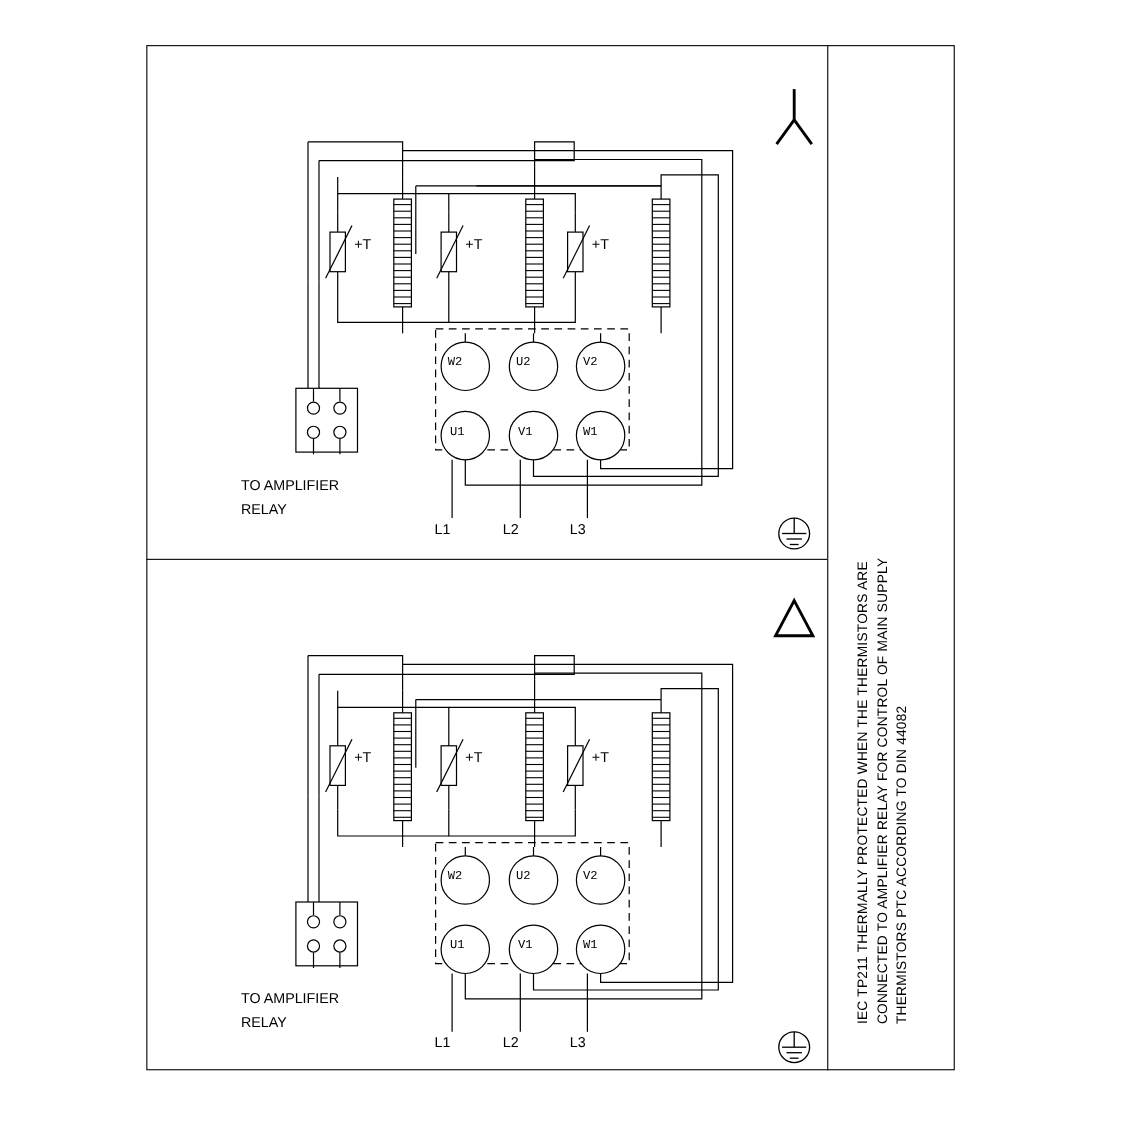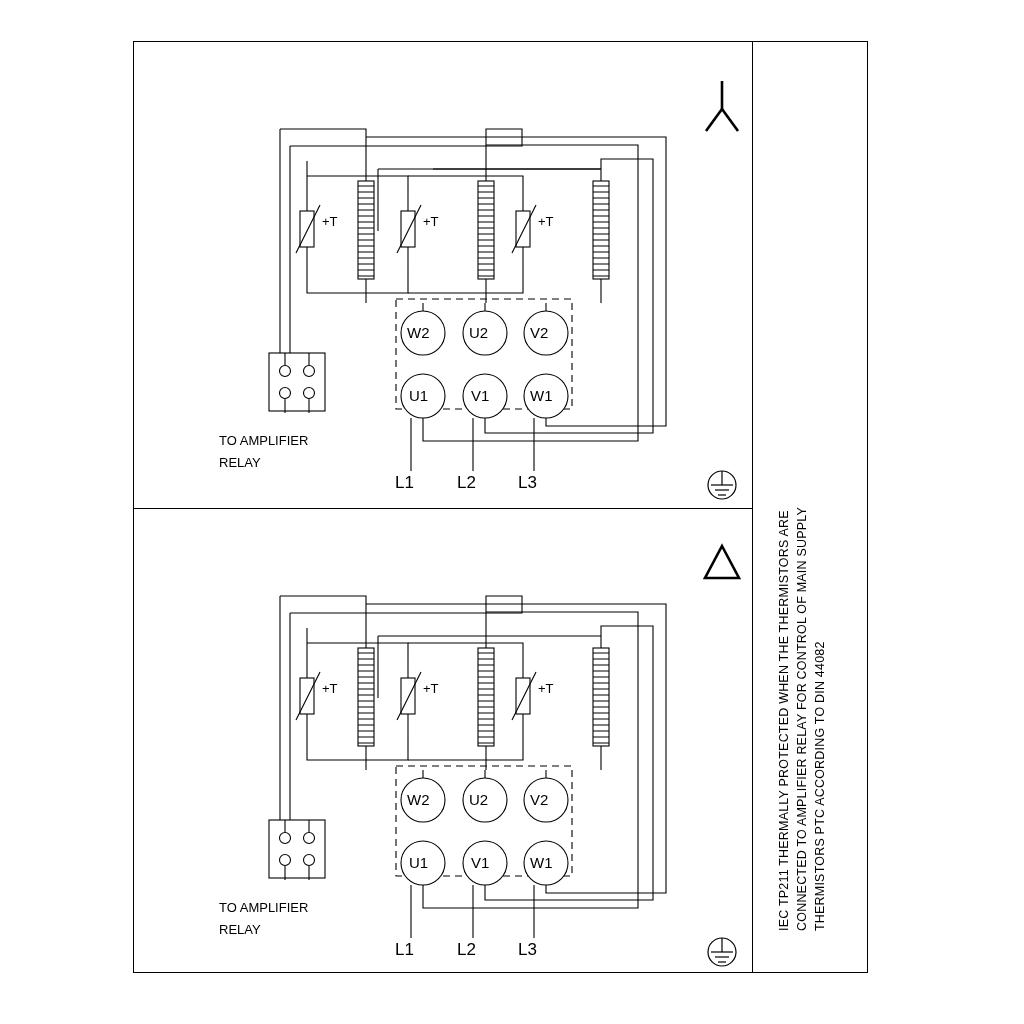--- a/index.html
+++ b/index.html
@@ -82,25 +82,26 @@
     position: absolute;
     left: 0;
     top: 0;
     overflow: visible;
   }
   .lbl {
     position: absolute;
     font-size: 13px;
     white-space: nowrap;
   }
-  .lbl-big { font-size: 17px; }
+  .lbl-big { font-size: 13px; }
   .term-label {
     position: absolute;
-    font-size: 15px;
+    font-size: 11px;
     white-space: nowrap;
+    font-family: Liberation Mono, monospace;
   }
 </style>
 </head>
 <body>
 
 <div id="root">
 
   <div class="frame" id="outer-frame"></div>
   <div id="note-divider"></div>
   <div id="panel-divider"></div>

